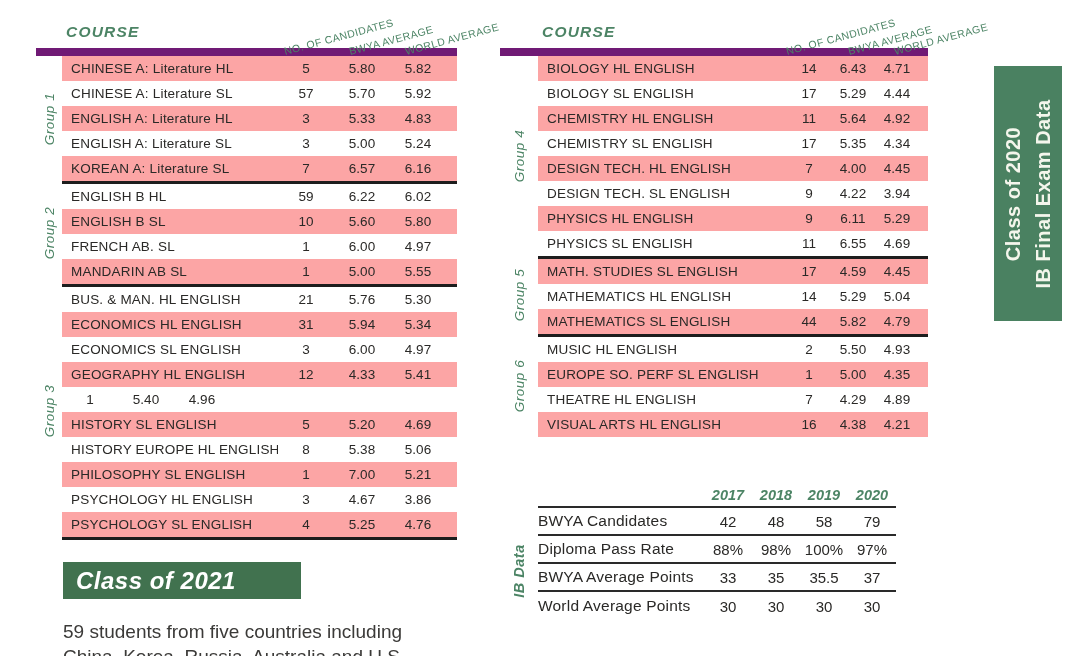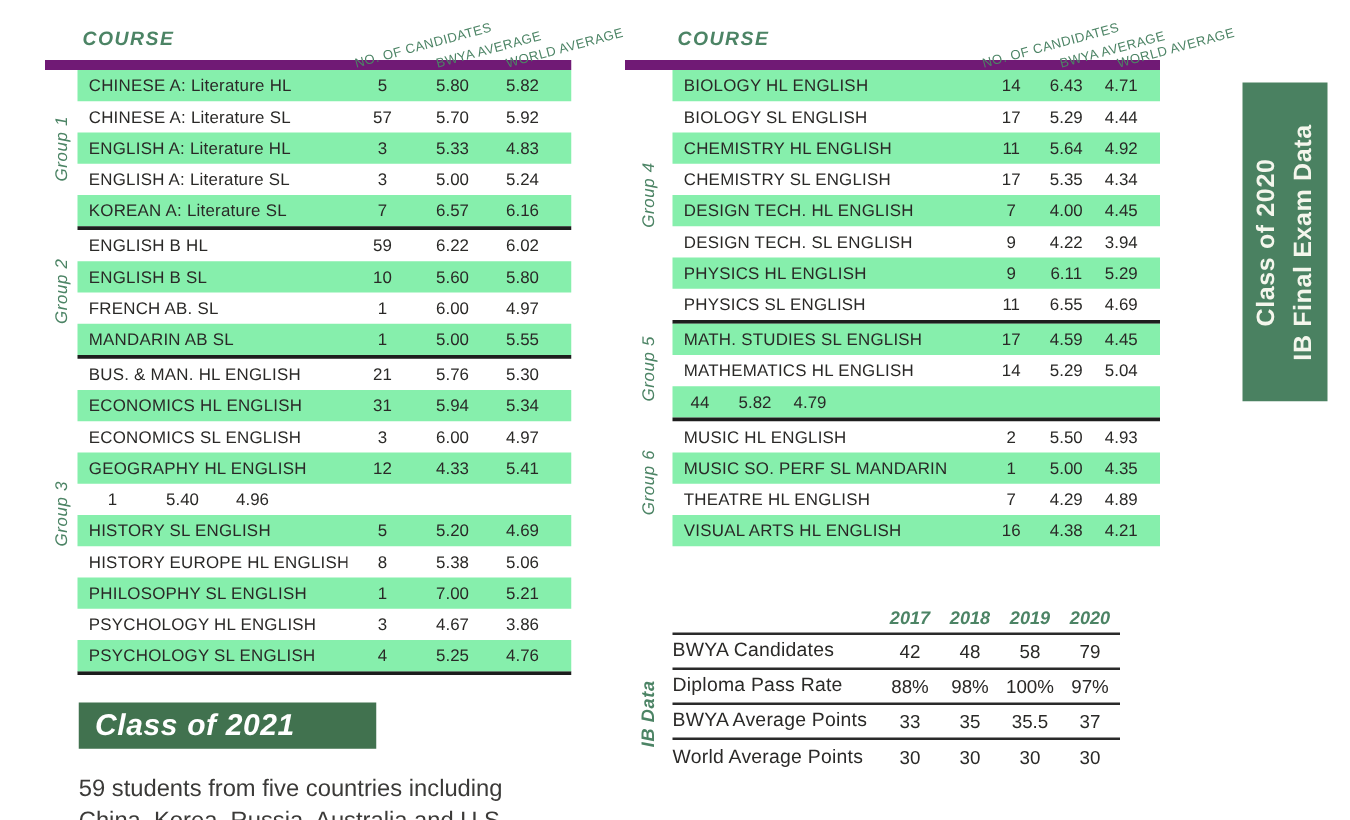--- a/index.html
+++ b/index.html
@@ -32,21 +32,21 @@
   .group .gutter { position:relative; width:var(--gut); }
   .glabel { position:absolute; left:50%; top:50%;
     transform:translate(-50%,-50%) rotate(-90deg);
     font-style:italic; color:#4c8465; font-size:13.5px; white-space:nowrap;
     letter-spacing:0.5px; }
   .group .rows { flex:1; }
   .group.sep .rows { border-top:3px solid #1d1d1d; }
   .bottom-rule { margin-left:var(--gut); border-top:3px solid #1d1d1d; height:0; }
 
   .row { display:flex; align-items:center; height:25px; font-size:13.5px; }
-  .row.shaded { background:#86efac; }
+  .row.shaded { background:#fca5a5; }
   .course { width:var(--name-w); padding-left:9px; letter-spacing:0.2px;
     white-space:nowrap; overflow:hidden; }
   .num { width:var(--col-w); text-align:center; }
 
   
   .badge { position:absolute; left:63px; top:562px; width:238px; height:37px;
     background:#41724f; color:#ffffff; display:flex; align-items:center;
     padding-left:13px; font-size:24px; font-weight:bold; letter-spacing:0.5px;font-style:italic; }
   .desc { position:absolute; left:63px; top:604px; width:348px;
     font-size:19px; line-height:1.3; color:#3b3a38;margin-top:16px; }
@@ -295,39 +295,40 @@
               <span class="num">4.59</span>
               <span class="num">4.45</span>
             </div>
             <div class="row">
               <span class="course">MATHEMATICS HL ENGLISH</span>
               <span class="num">14</span>
               <span class="num">5.29</span>
               <span class="num">5.04</span>
             </div>
             <div class="row shaded">
+              <span class="course">MATHEMATICS SL ENGLISH</span>
               <span class="num">44</span>
               <span class="num">5.82</span>
               <span class="num">4.79</span>
             </div>
           </div>
         </div>
         <div class="group sep">
           <div class="gutter">
             <span class="glabel">Group 6</span>
           </div>
           <div class="rows">
             <div class="row">
               <span class="course">MUSIC HL ENGLISH</span>
               <span class="num">2</span>
               <span class="num">5.50</span>
               <span class="num">4.93</span>
             </div>
             <div class="row shaded">
-              <span class="course">MUSIC SO. PERF SL MANDARIN</span>
+              <span class="course">EUROPE SO. PERF SL ENGLISH</span>
               <span class="num">1</span>
               <span class="num">5.00</span>
               <span class="num">4.35</span>
             </div>
             <div class="row">
               <span class="course">THEATRE HL ENGLISH</span>
               <span class="num">7</span>
               <span class="num">4.29</span>
               <span class="num">4.89</span>
             </div>

